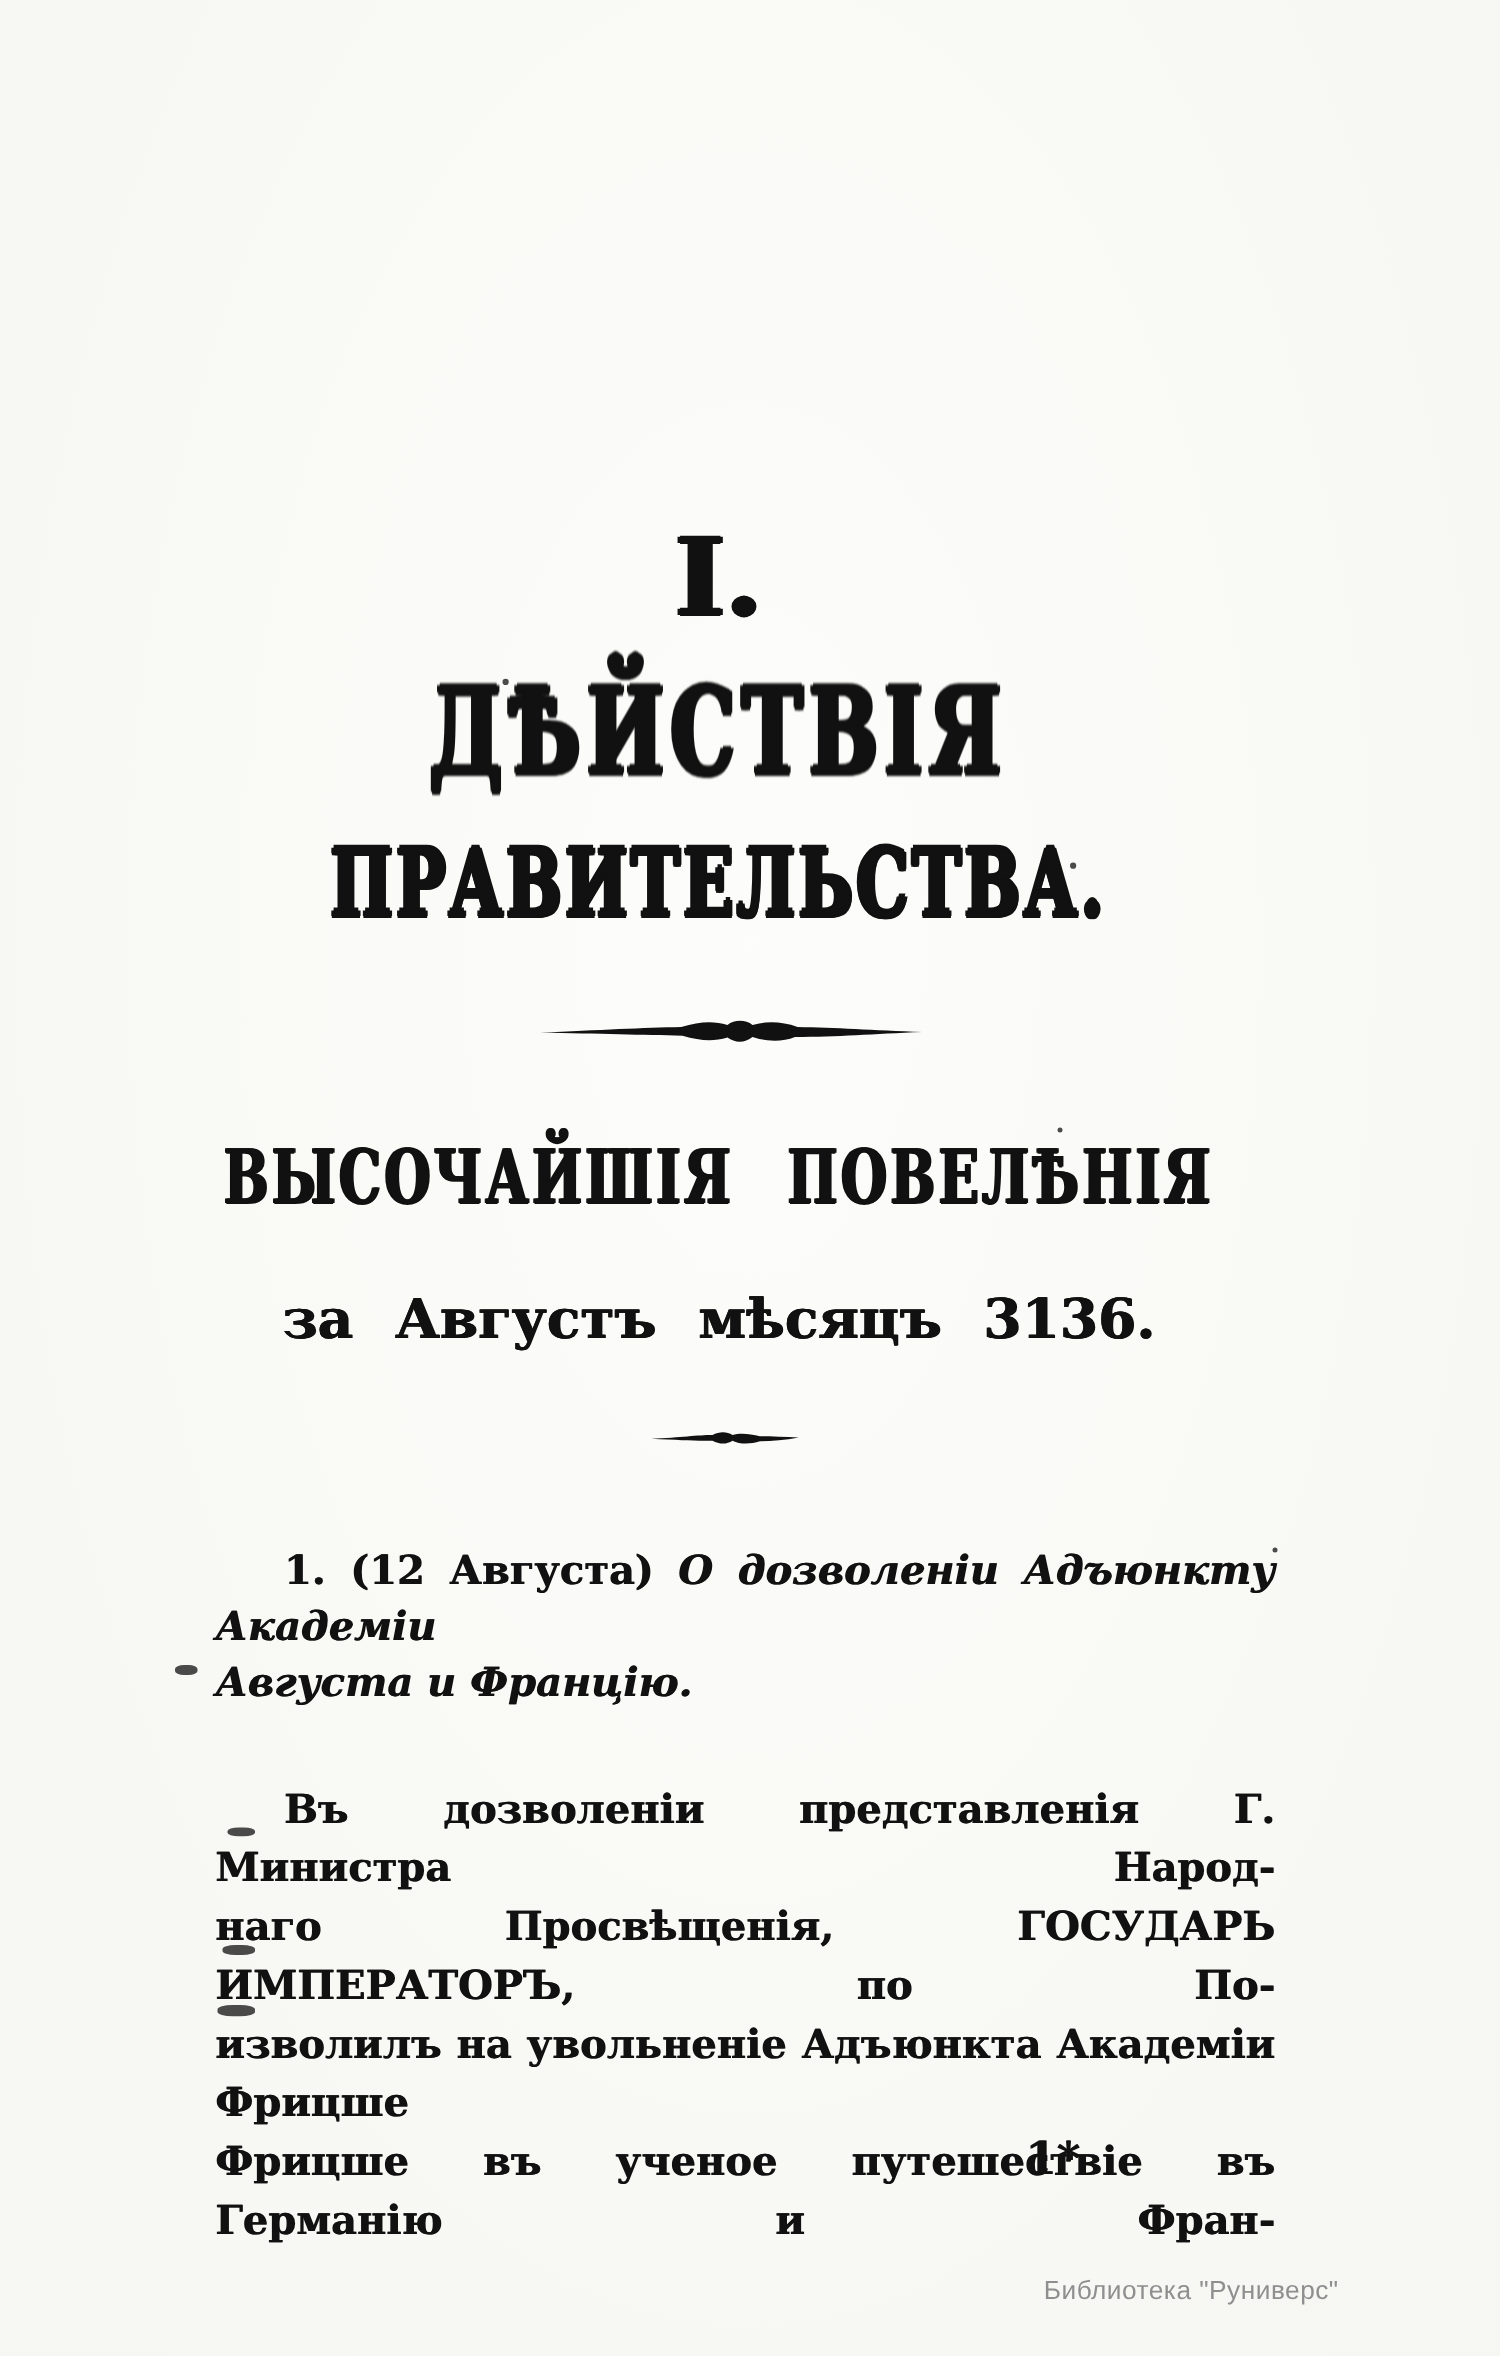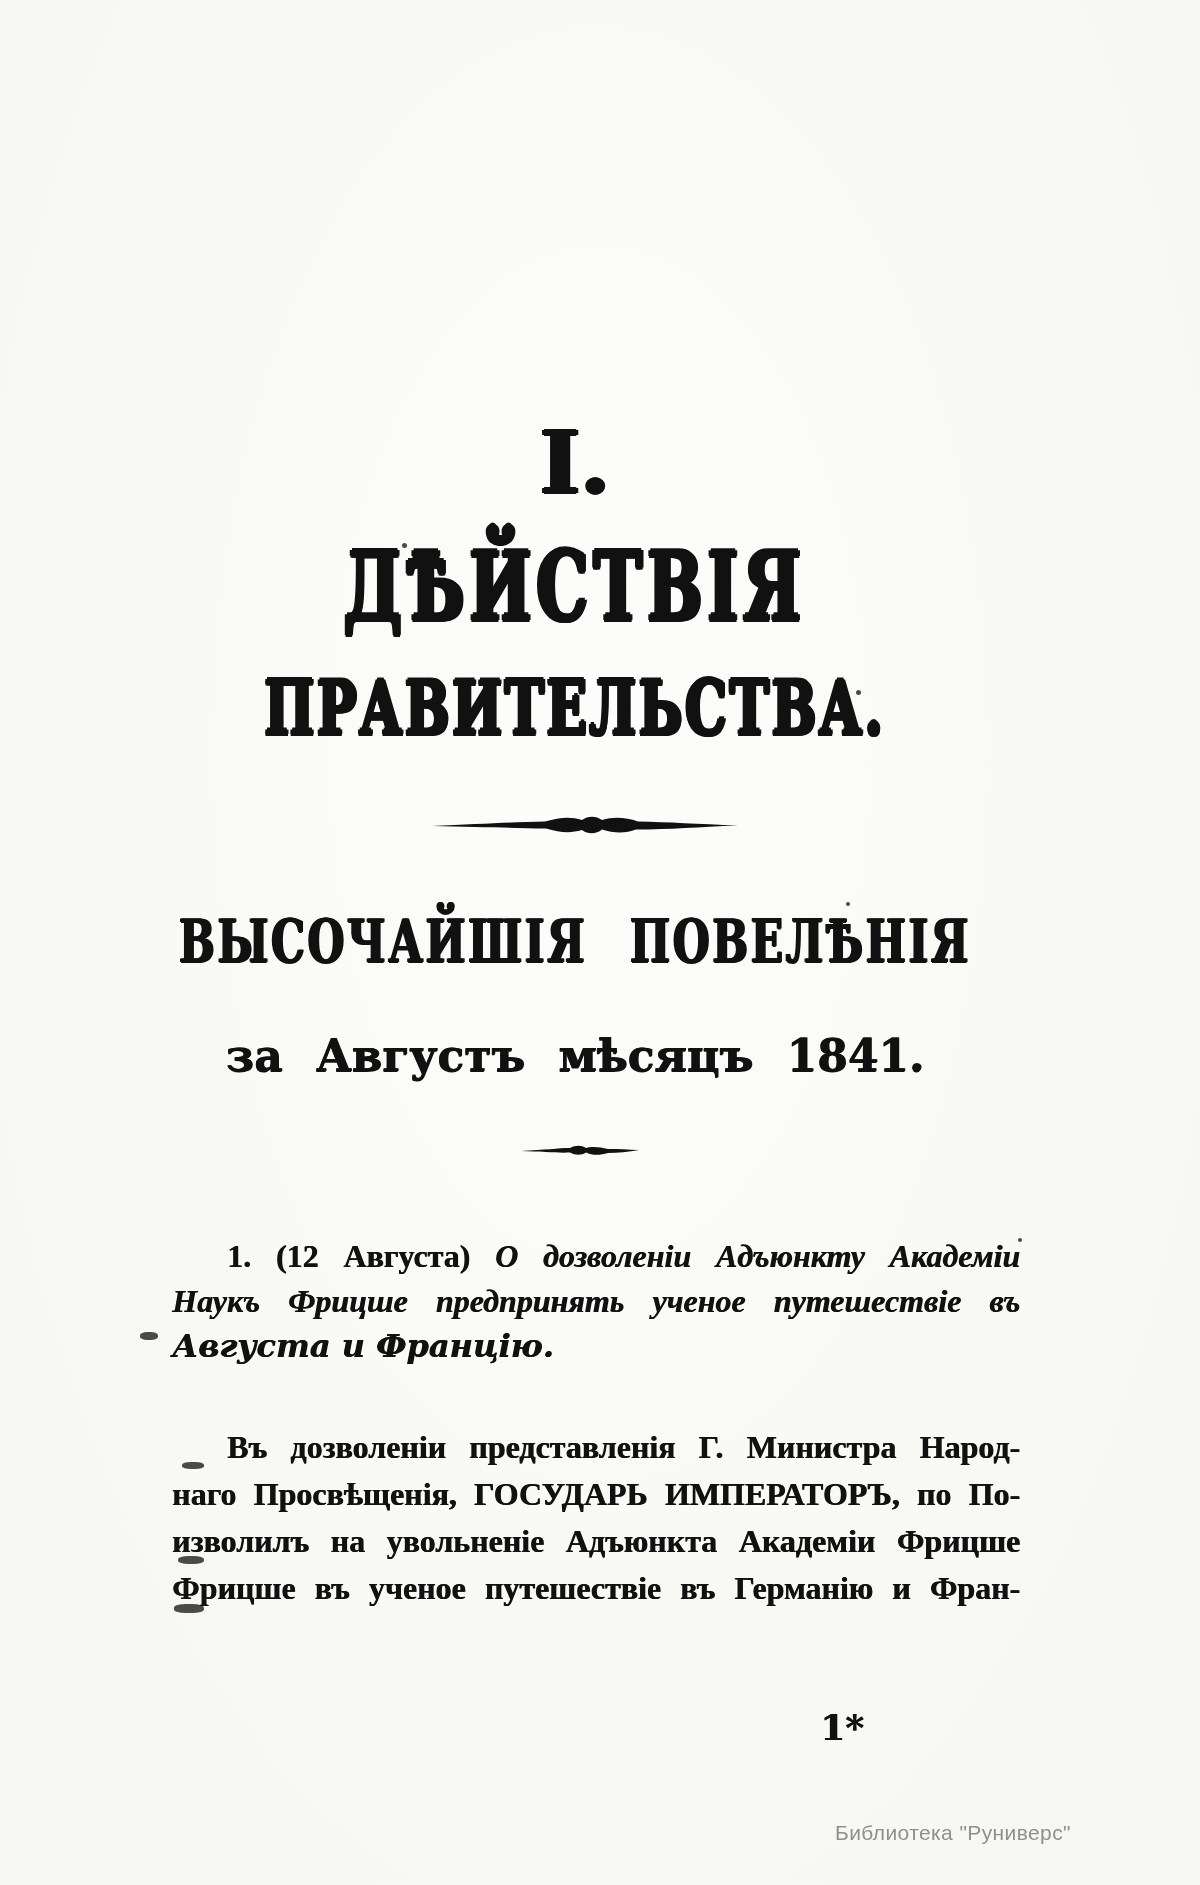--- a/index.html
+++ b/index.html
@@ -67,21 +67,21 @@
   .divider2{top:1143px;left:520px;}
 
   
   .entry{position:absolute;left:172px;top:0;width:848px;}
   .entry p{margin:0;padding:0;font-weight:bold;}
   .p1{position:absolute;top:1234px;left:0;right:0;font-size:32px;line-height:45px;
       text-shadow:.6px 0 currentColor;filter:blur(.25px);}
   .p2{position:absolute;top:1424px;left:0;right:0;font-size:32px;line-height:47px;
       text-shadow:.6px 0 currentColor;filter:blur(.25px);}
   .line{display:block;}
-  .justify{text-align:justify;text-align-last:justify;font-family:Liberation Serif, serif;}
+  .justify{text-align:justify;text-align-last:justify;}
   .indent{text-indent:55px;}
   .it{font-style:italic;}
 
   .sig{
     position:absolute;left:820px;top:1706px;
     font-size:36px;font-weight:bold;
     text-shadow:.8px 0 currentColor;filter:blur(.3px);
   }
   .watermark{
     position:absolute;left:835px;top:1821px;
@@ -105,32 +105,31 @@
     <h1 class="title2">ПРАВИТЕЛЬСТВА.</h1>
 
     <div class="divider divider1">
       <svg width="310" height="24" viewBox="0 0 310 24" aria-hidden="true">
         <path fill="currentColor" d="M2 12 C 50 10 85 8 115 7.5 C 130 3 141 2.5 152 6 C 157.5 1.5 166.5 1.5 172 6 C 184 2.5 196 3.5 208 7.5 C 238 8 268 10 308 11.5 C 268 13 240 15.5 206 15.5 C 196 19.5 184 19.5 172 15.5 C 166 20.5 158 20.5 152 16 C 140 19.5 130 18.5 116 14.5 C 85 14 50 13 2 12 Z"></path>
       </svg>
     </div>
 
     <h2 class="subtitle">ВЫСОЧАЙШІЯ ПОВЕЛѢНІЯ</h2>
 
-    <div class="dateline">за Августъ мѣсяцъ 1841.</div>
+    <div class="dateline">за Августъ мѣсяцъ 3136.</div>
 
     <div class="divider divider2">
       <svg width="120" height="15" viewBox="0 0 120 15" aria-hidden="true">
         <path fill="currentColor" d="M1 8 C 25 7 38 5 50 5 C 55.5 2 61.5 2 66 5 C 72 3 80 4 88 6 C 98 6 108 6.5 119 7 C 108 9 98 10 88 10 C 80 12.5 72 12.5 66 9.5 C 61.5 12.5 55.5 12.5 50 9.5 C 38 10 25 9 1 8 Z"></path>
       </svg>
     </div>
 
     <section class="entry">
       <p class="p1">
         <span class="line justify indent"><span class="prefix">1. (12 Августа)</span> <span class="it">О дозволеніи Адъюнкту Академіи</span></span>
-        <span class="line justify it">Наукъ Фрицше предпринять ученое путешествіе въ</span>
         <span class="line it">Августа и Францію.</span>
       </p>
       <p class="p2">
         <span class="line justify indent">Въ дозволеніи представленія Г. Министра Народ-</span>
         <span class="line justify">наго Просвѣщенія, ГОСУДАРЬ ИМПЕРАТОРЪ, по По-</span>
         <span class="line justify">изволилъ на увольненіе Адъюнкта Академіи Фрицше</span>
         <span class="line justify">Фрицше въ ученое путешествіе въ Германію и Фран-</span>
 
       </p>
     </section>

